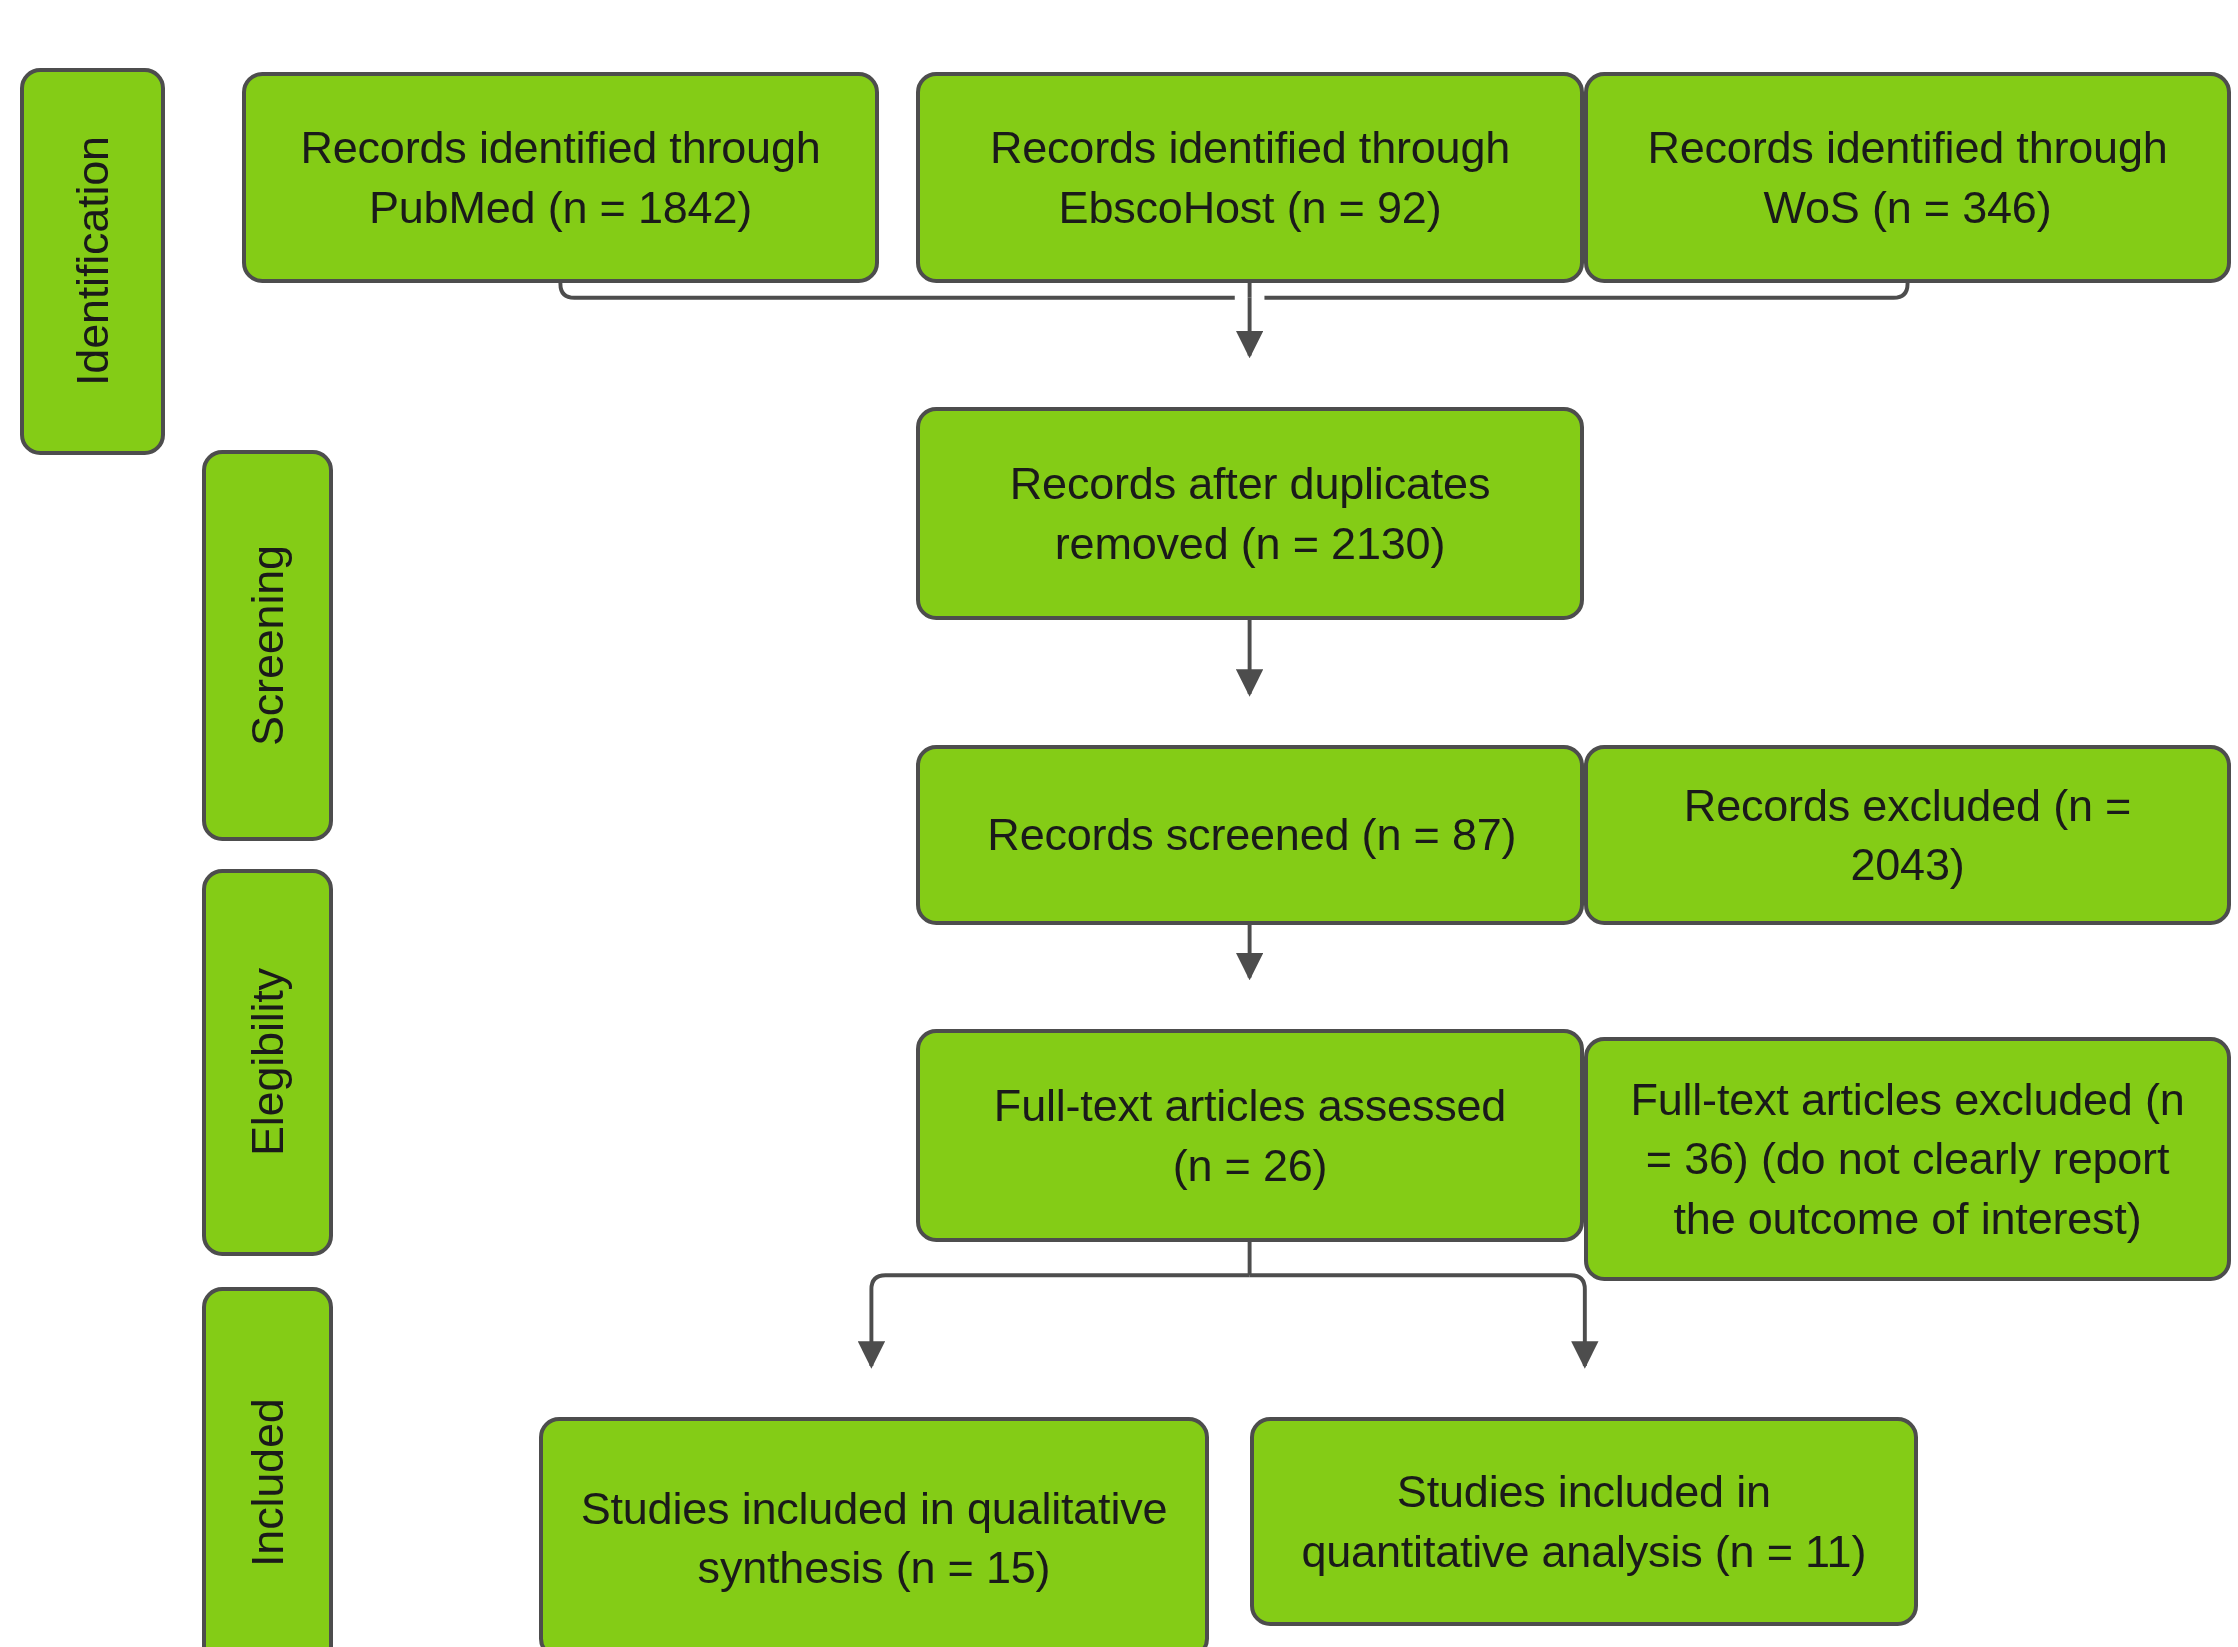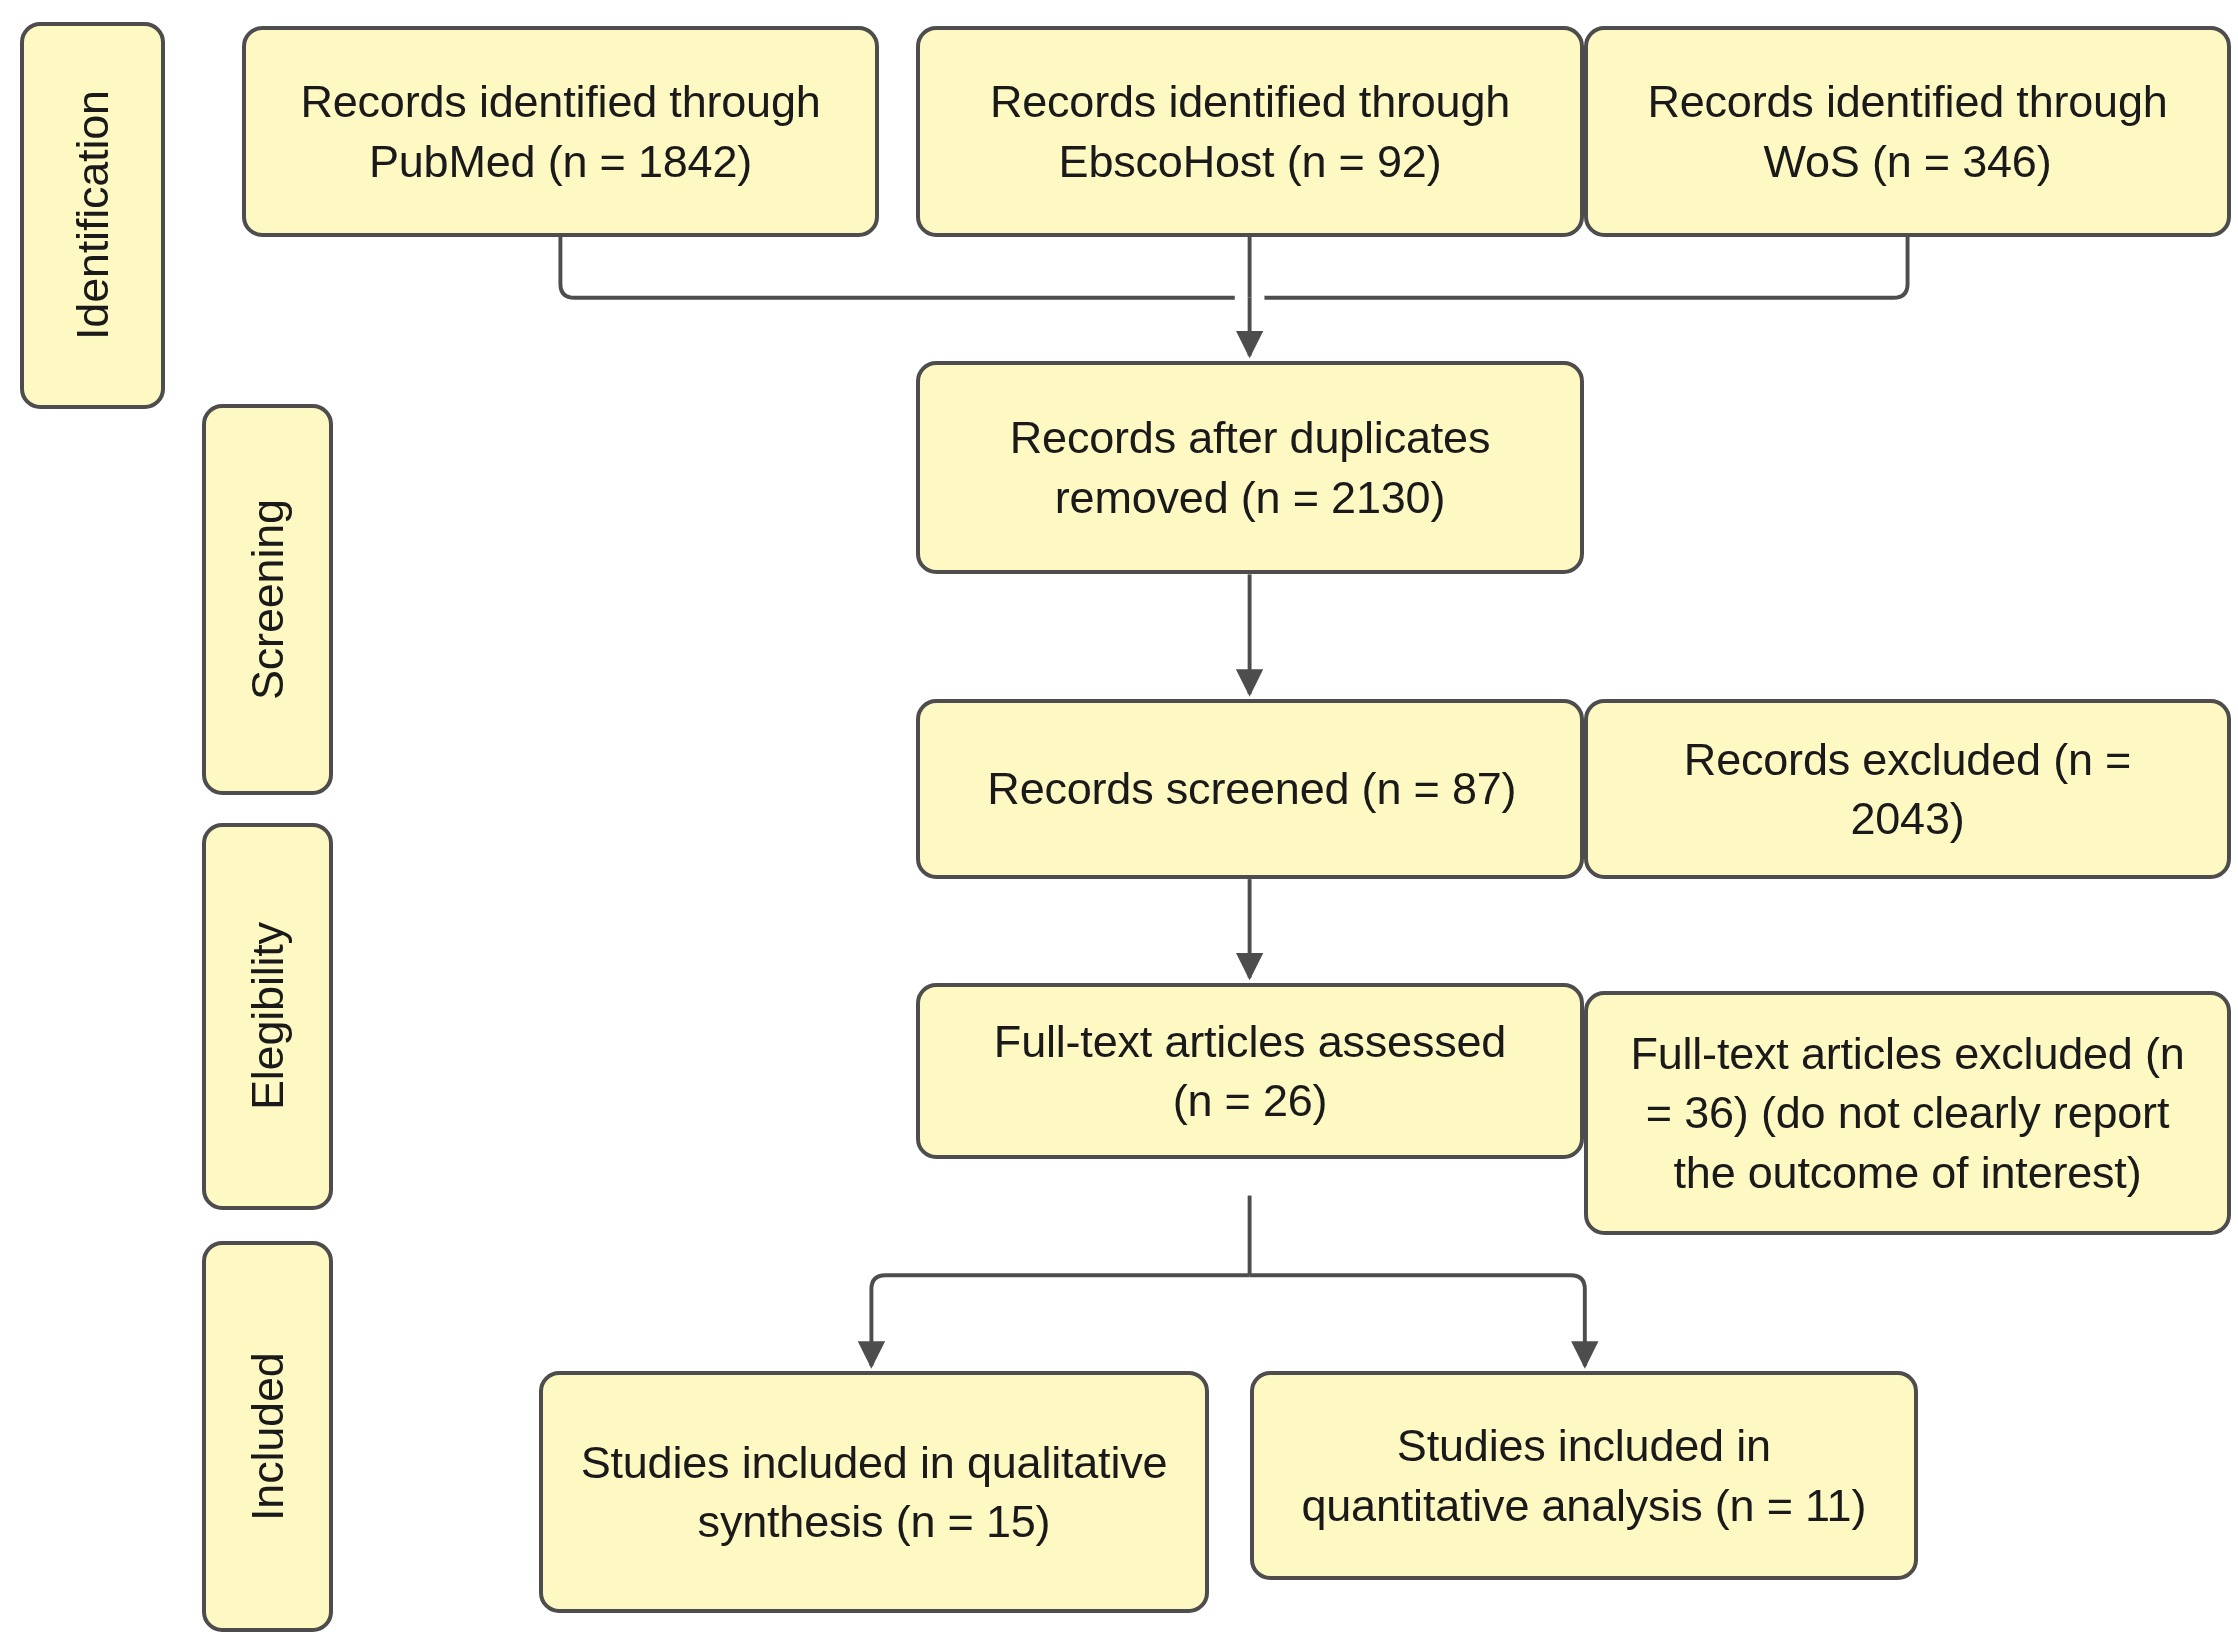--- a/index.html
+++ b/index.html
@@ -22,30 +22,31 @@
     top: 0;
     width: 2239px;
     height: 1648px;
     pointer-events: none;
   }
   .node {
     position: absolute;
     box-sizing: border-box;
     border: 4.7px solid #4d4d4d;
     border-radius: 20.3px;
-    background: #fef9c3;
+    background: #84cc16;
     display: flex;
     align-items: center;
     justify-content: center;
     text-align: center;
     color: #1a1a1a;
     font-size: 45px;
     line-height: 1.32;
     padding: 7.8px 20.3px;
     letter-spacing: -0.2px;
+    margin-top: 46px;
   }
   .node.stage-label {
     writing-mode: vertical-rl;
     transform: rotate(180deg);
     padding: 20.3px 6.3px;
   }
   .node .txt {
     display: block;
     width: 100%;
     white-space: pre-line;
@@ -126,21 +127,21 @@
 
   <div class="node" style="left:916px; top:699px; width:668px; height:180px;padding-left:24px;">
     <span class="txt">Records screened (n = 87)</span>
   </div>
 
   <div class="node" style="left:1584px; top:699px; width:647px; height:180px;">
     <span class="txt">Records excluded (n =
 2043)</span>
   </div>
 
-  <div class="node" style="left:916px; top:983px; width:668px; height:176px;align-items:center;">
+  <div class="node" style="left:916px; top:983px; width:668px; height:213px;align-items:center;">
     <span class="txt">Full-text articles assessed
 (n = 26)</span>
   </div>
 
   <div class="node" style="left:1584px; top:991px; width:647px; height:244px;">
     <span class="txt">Full-text articles excluded (n
 = 36) (do not clearly report
 the outcome of interest)</span>
   </div>
 

